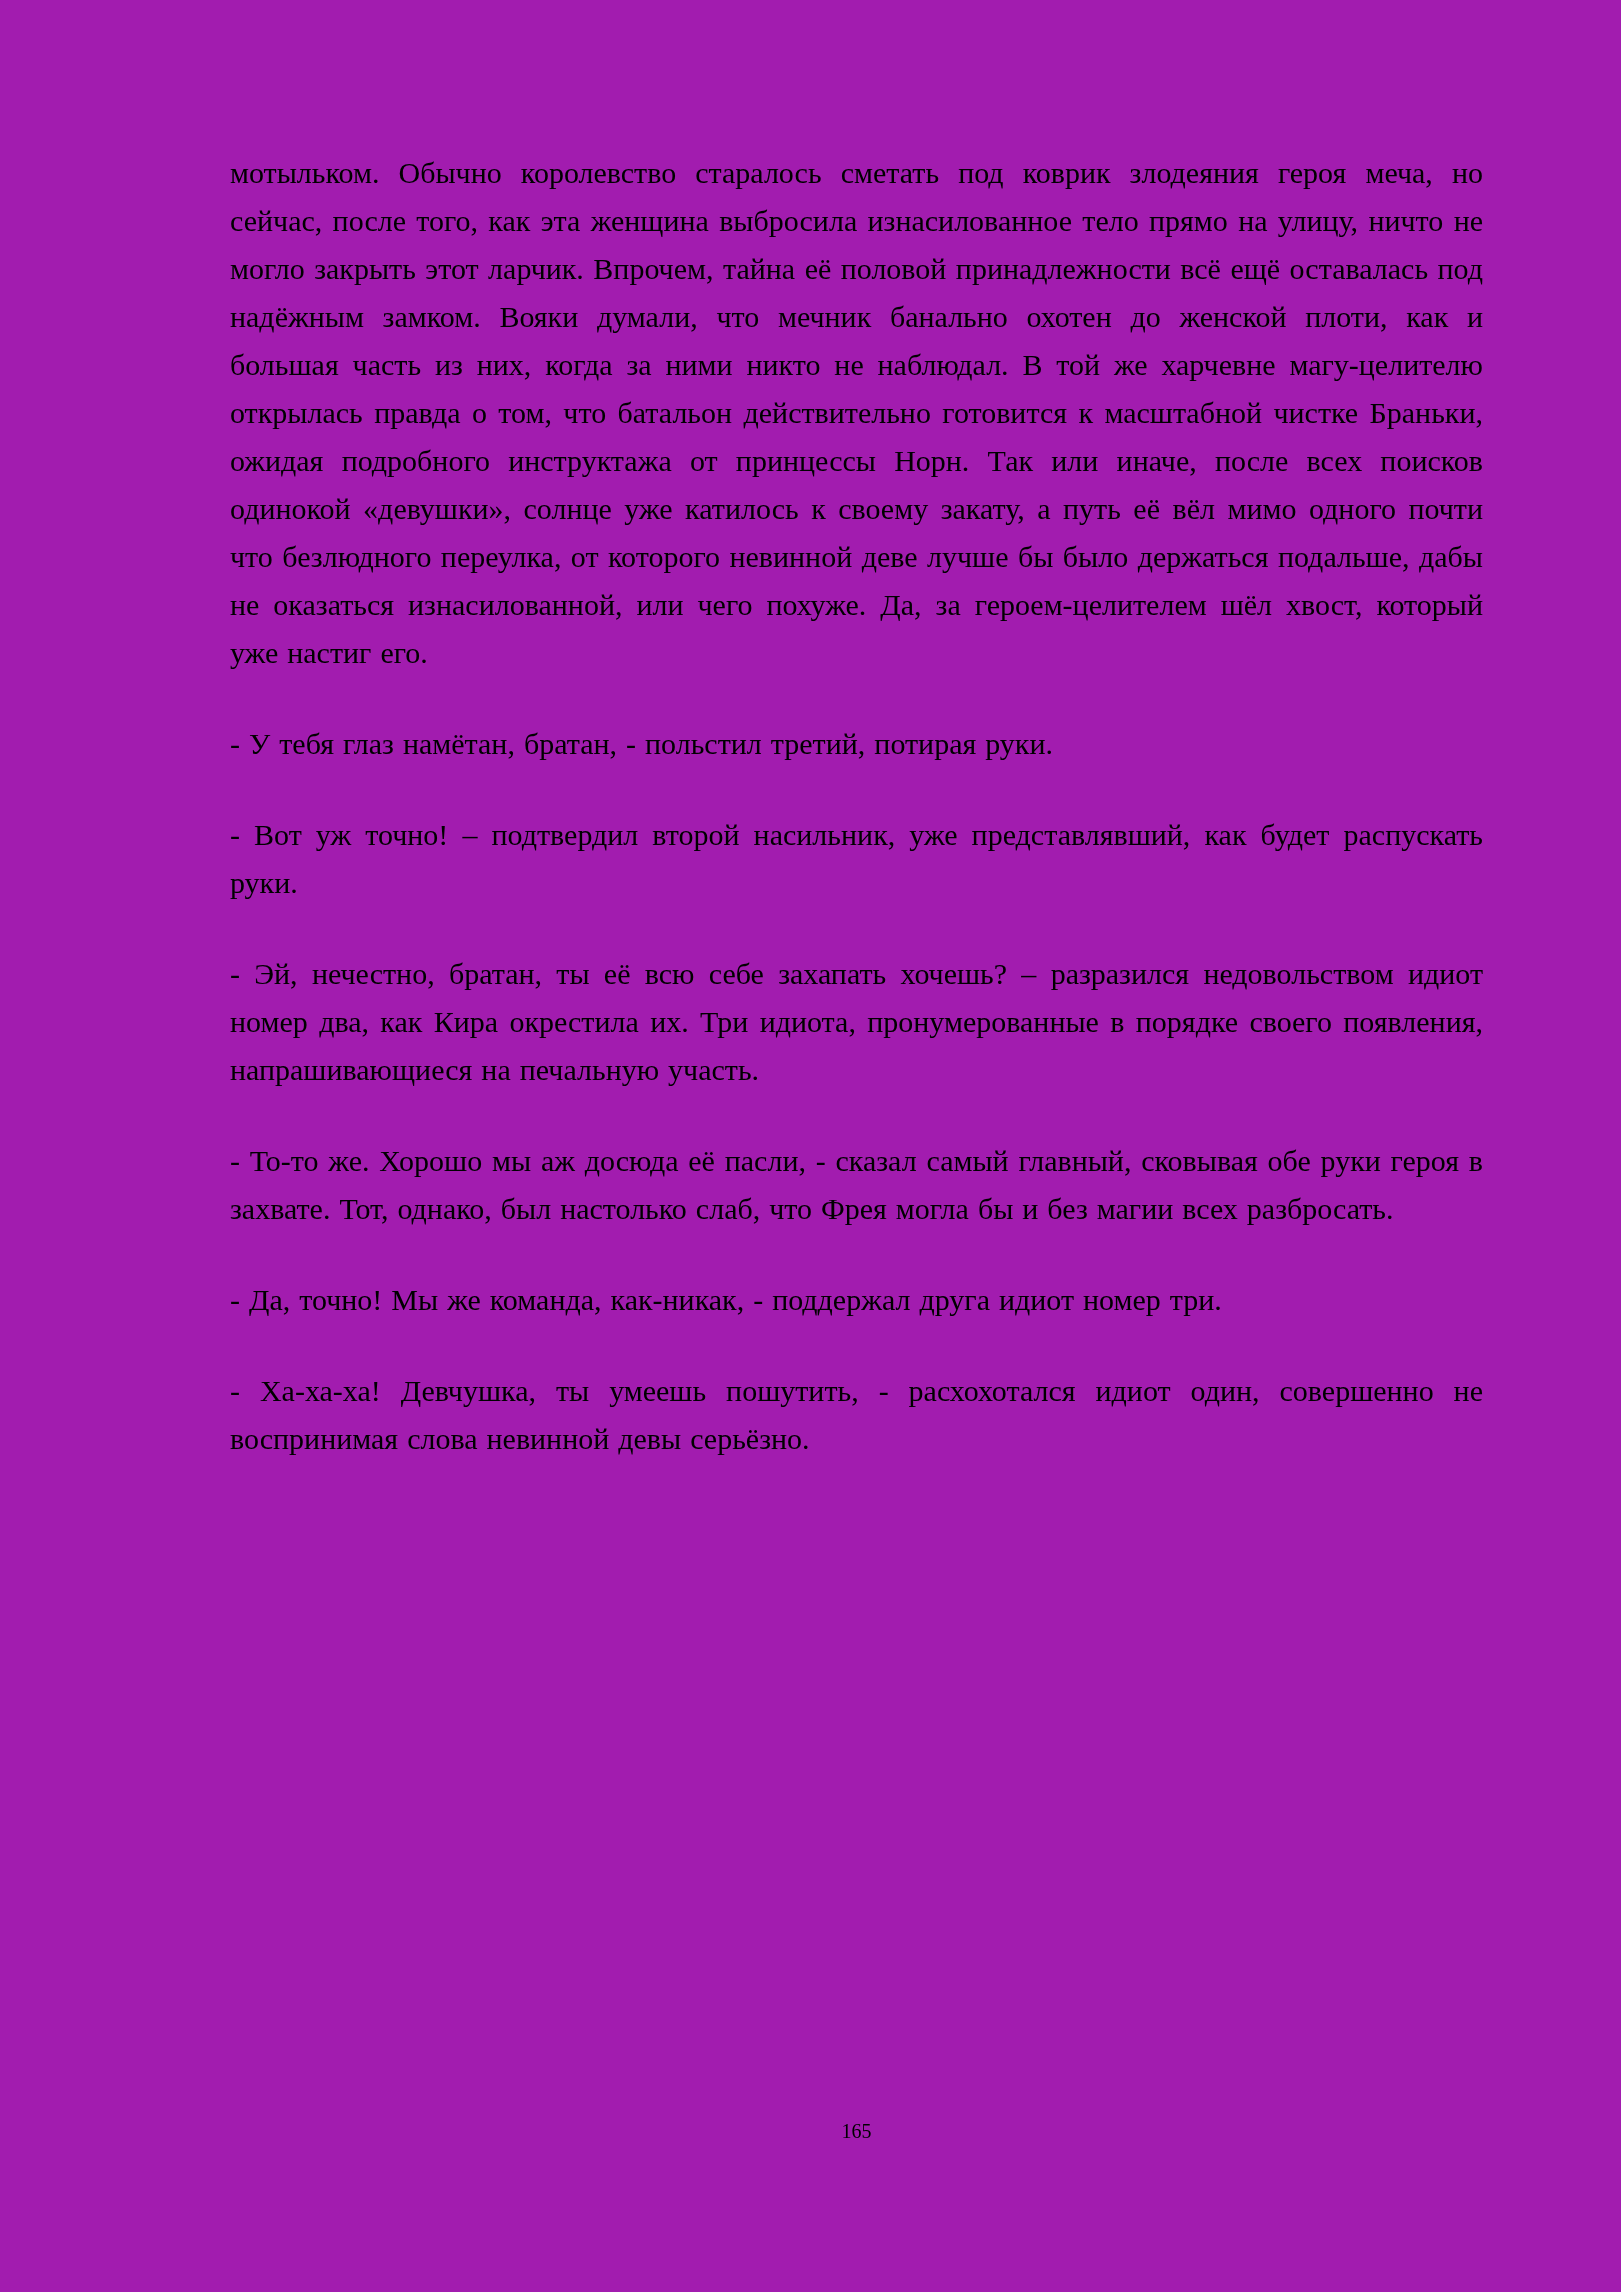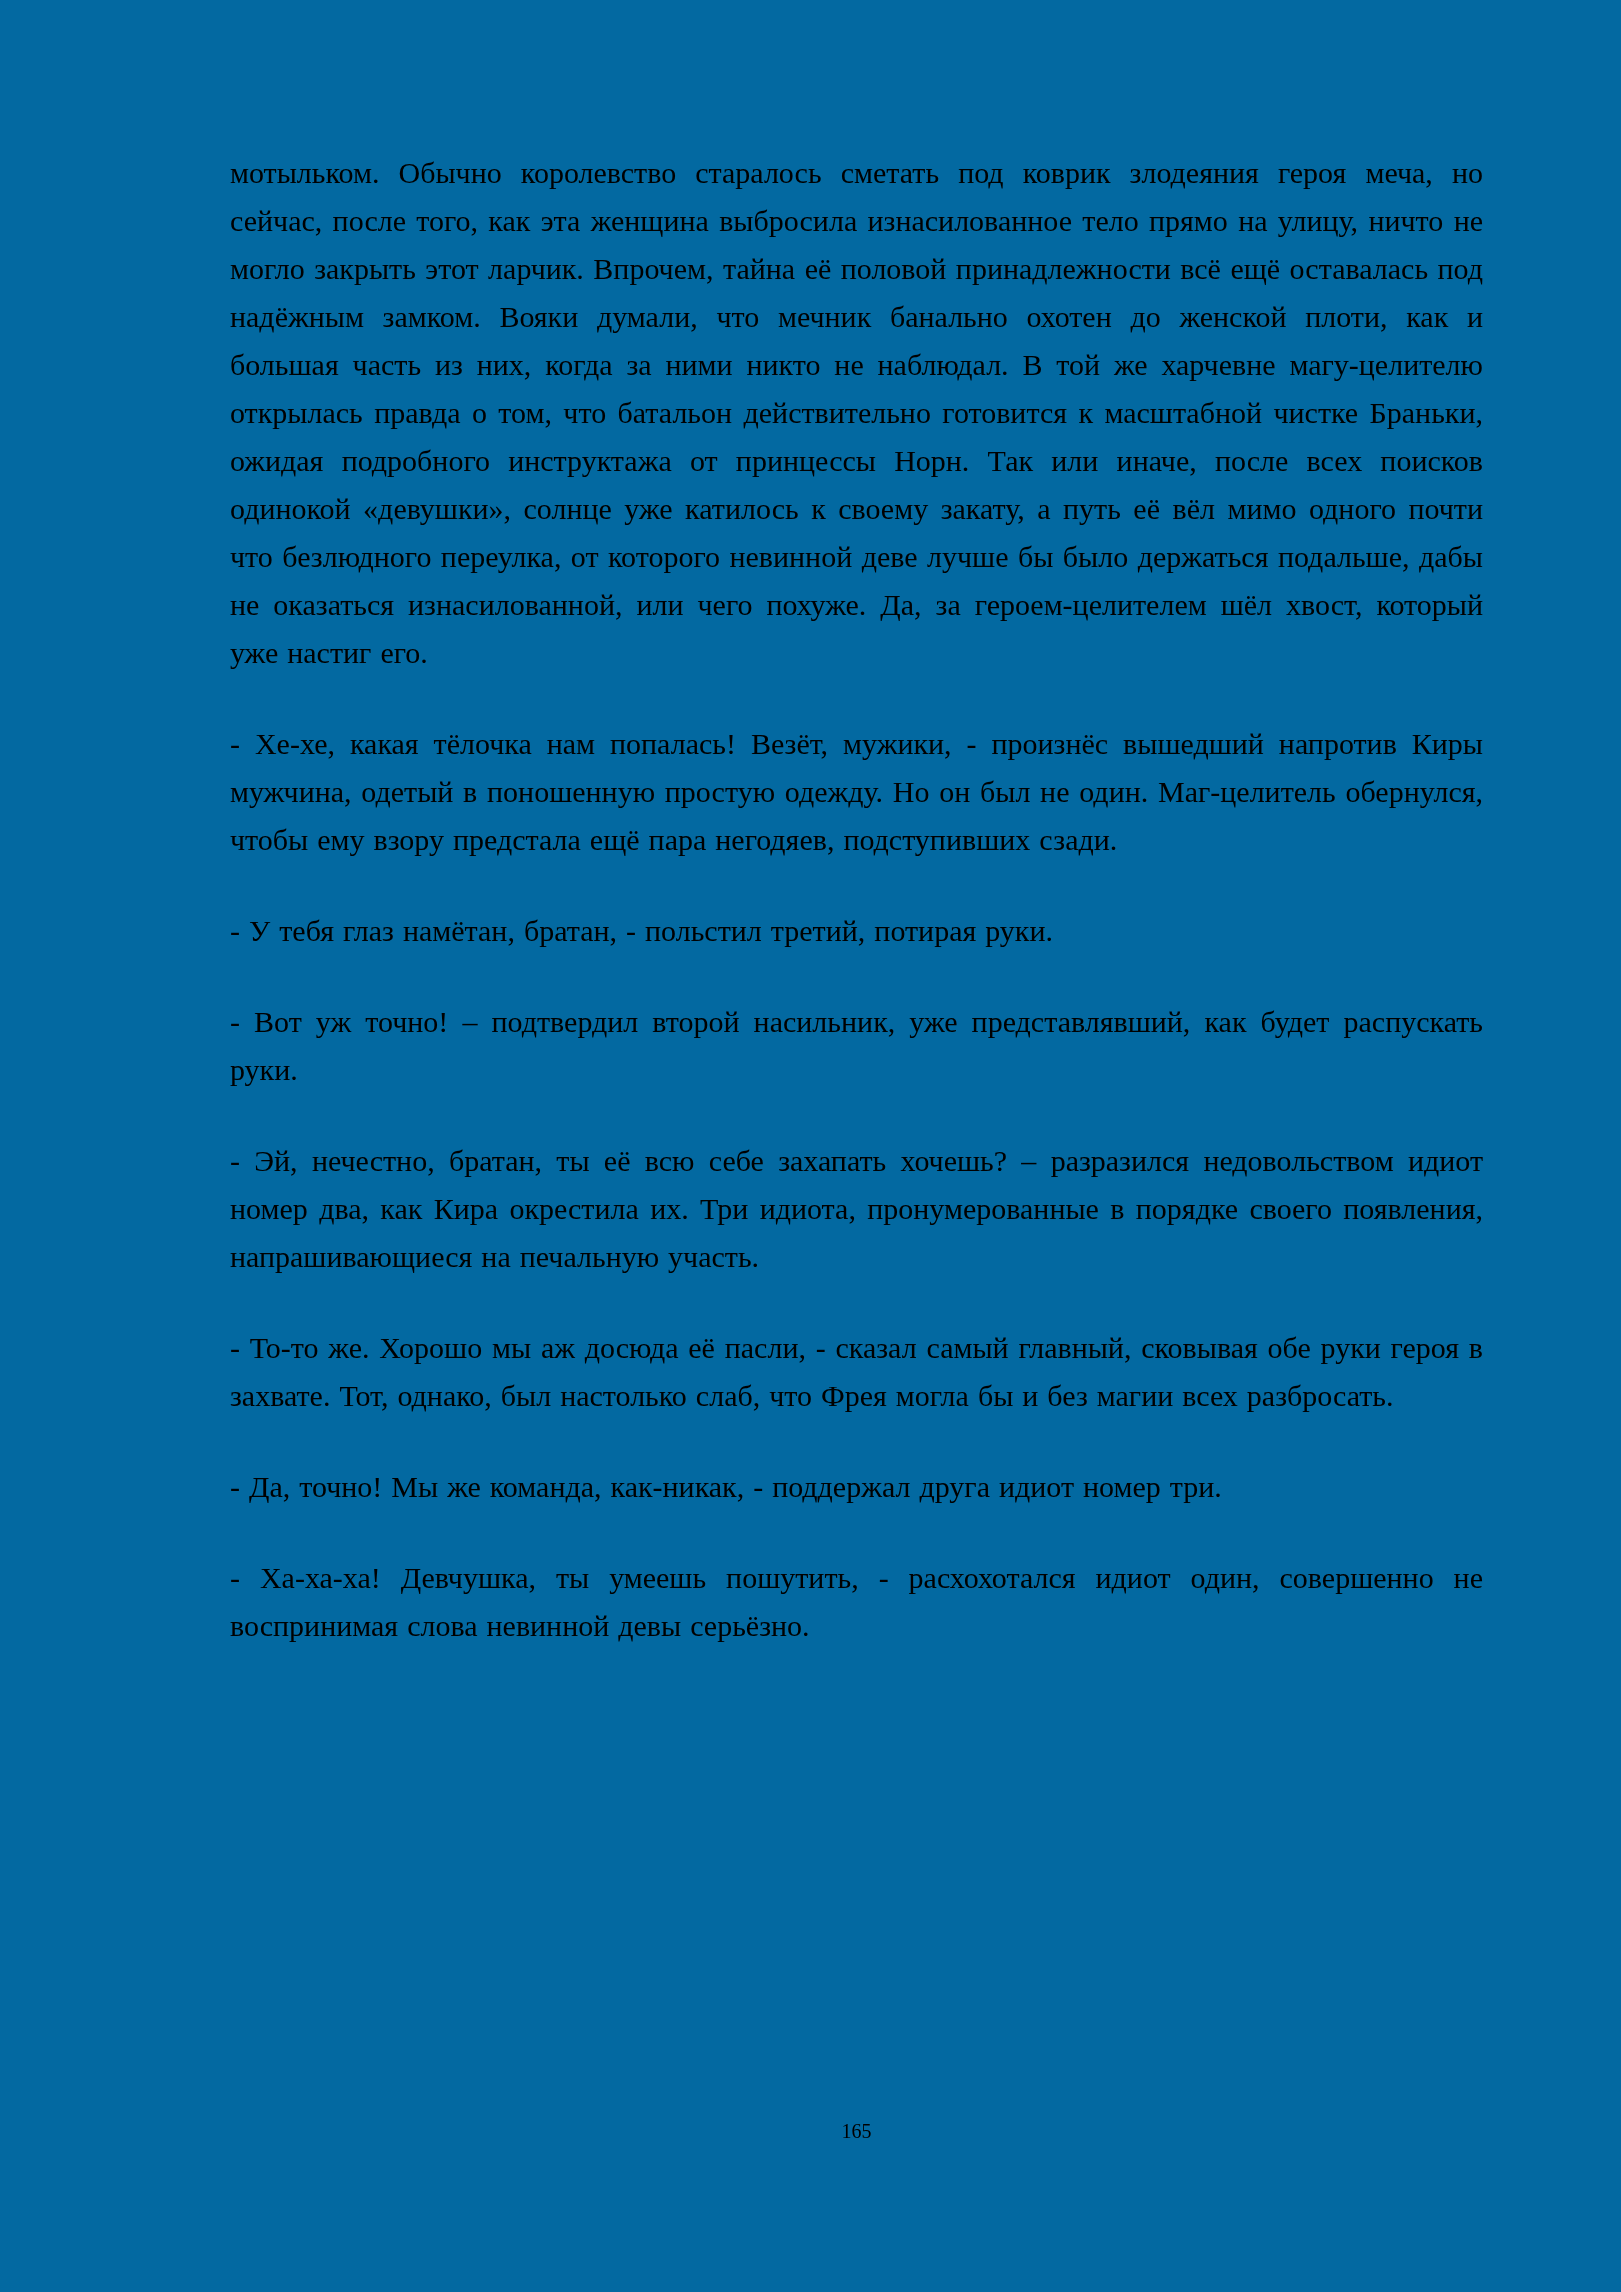--- a/index.html
+++ b/index.html
@@ -4,21 +4,21 @@
 <style>
   html, body {
     margin: 0;
     padding: 0;
     background: #ffffff;
   }
   .page {
     position: relative;
     width: 1621px;
     height: 2293px;
-    background: #0369a1;
+    background: #a21caf;
     overflow: hidden;
     font-family: "Liberation Serif", "DejaVu Serif", serif;
     color: #000000;
   }
   .text-block {
     position: absolute;
     left: 230px;
     top: 149px;
     width: 1253px;
   }
@@ -39,21 +39,20 @@
     font-size: 20px;
     line-height: 33px;
   }
 </style>
 </head>
 <body>
 
 <div class="page">
   <div class="text-block">
     <p>мотыльком. Обычно королевство старалось сметать под коврик злодеяния героя меча, но сейчас, после того, как эта женщина выбросила изнасилованное тело прямо на улицу, ничто не могло закрыть этот ларчик. Впрочем, тайна её половой принадлежности всё ещё оставалась под надёжным замком. Вояки думали, что мечник банально охотен до женской плоти, как и большая часть из них, когда за ними никто не наблюдал. В той же харчевне магу-целителю открылась правда о том, что батальон действительно готовится к масштабной чистке Браньки, ожидая подробного инструктажа от принцессы Норн. Так или иначе, после всех поисков одинокой «девушки», солнце уже катилось к своему закату, а путь её вёл мимо одного почти что безлюдного переулка, от которого невинной деве лучше бы было держаться подальше, дабы не оказаться изнасилованной, или чего похуже. Да, за героем-целителем шёл хвост, который уже настиг его.</p>
-    <p>- Хе-хе, какая тёлочка нам попалась! Везёт, мужики, - произнёс вышедший напротив Киры мужчина, одетый в поношенную простую одежду. Но он был не один. Маг-целитель обернулся, чтобы ему взору предстала ещё пара негодяев, подступивших сзади.</p>
     <p>- У тебя глаз намётан, братан, - польстил третий, потирая руки.</p>
     <p>- Вот уж точно! – подтвердил второй насильник, уже представлявший, как будет распускать руки.</p>
     <p>- Эй, нечестно, братан, ты её всю себе захапать хочешь? – разразился недовольством идиот номер два, как Кира окрестила их. Три идиота, пронумерованные в порядке своего появления, напрашивающиеся на печальную участь.</p>
     <p>- То-то же. Хорошо мы аж досюда её пасли, - сказал самый главный, сковывая обе руки героя в захвате. Тот, однако, был настолько слаб, что Фрея могла бы и без магии всех разбросать.</p>
     <p>- Да, точно! Мы же команда, как-никак, - поддержал друга идиот номер три.</p>
     <p>- Ха-ха-ха! Девчушка, ты умеешь пошутить, - расхохотался идиот один, совершенно не воспринимая слова невинной девы серьёзно.</p>
   </div>
   <div class="page-number">165</div>
 </div>
 

